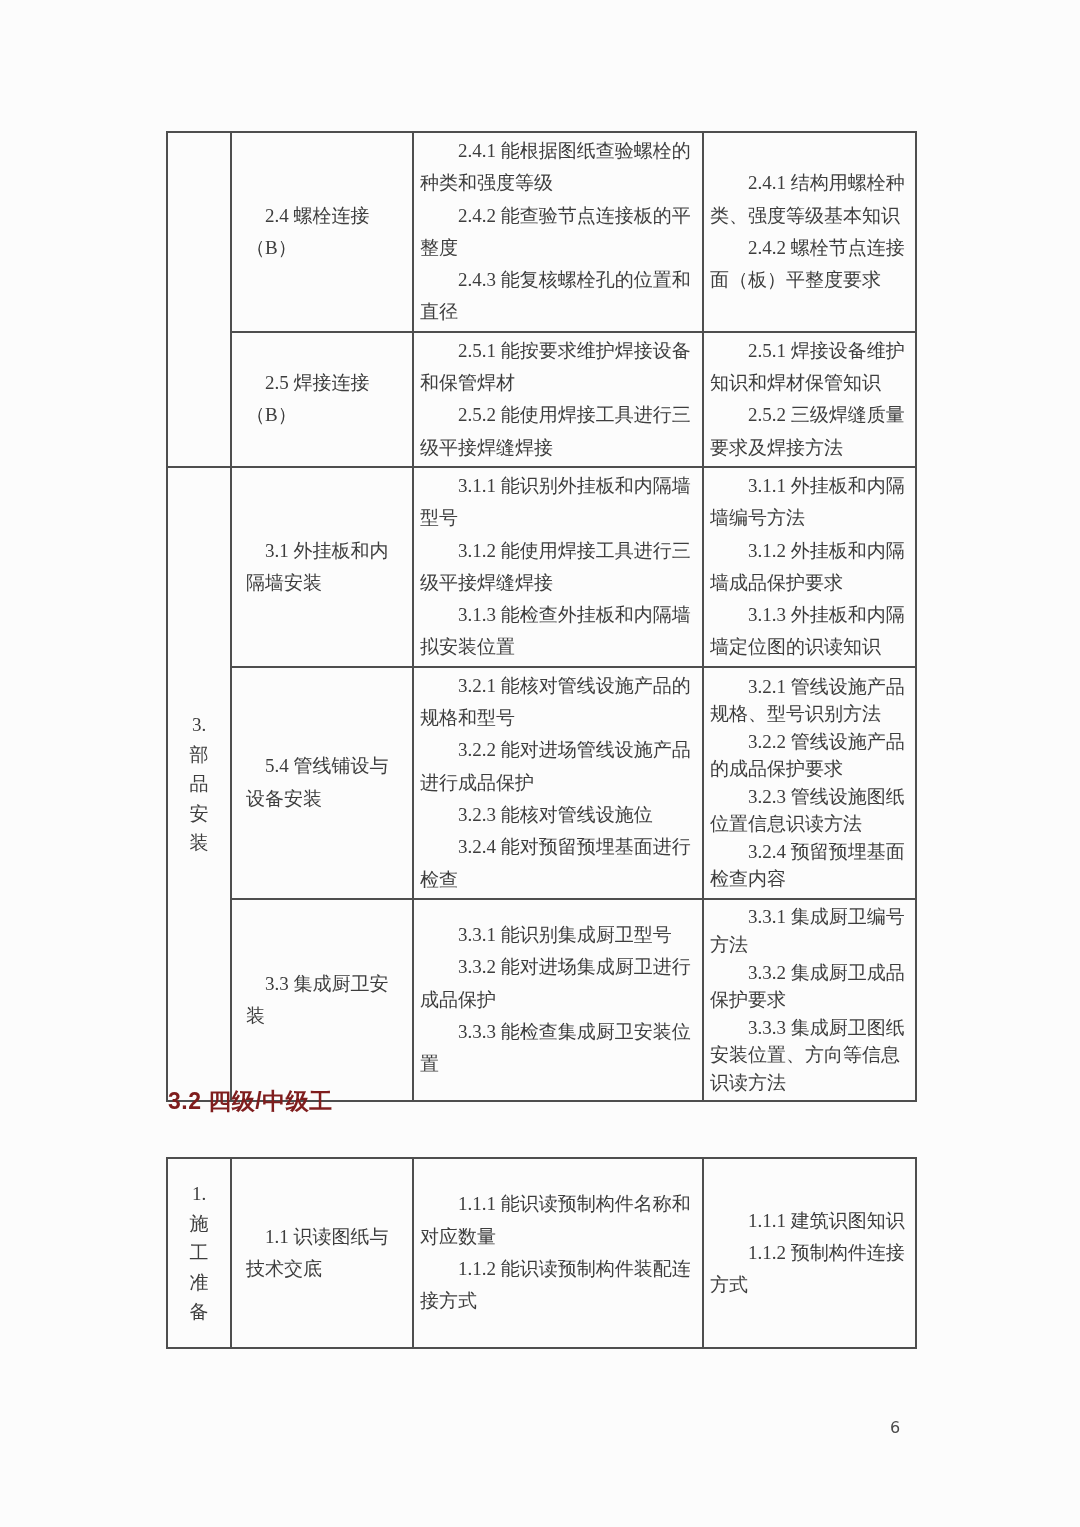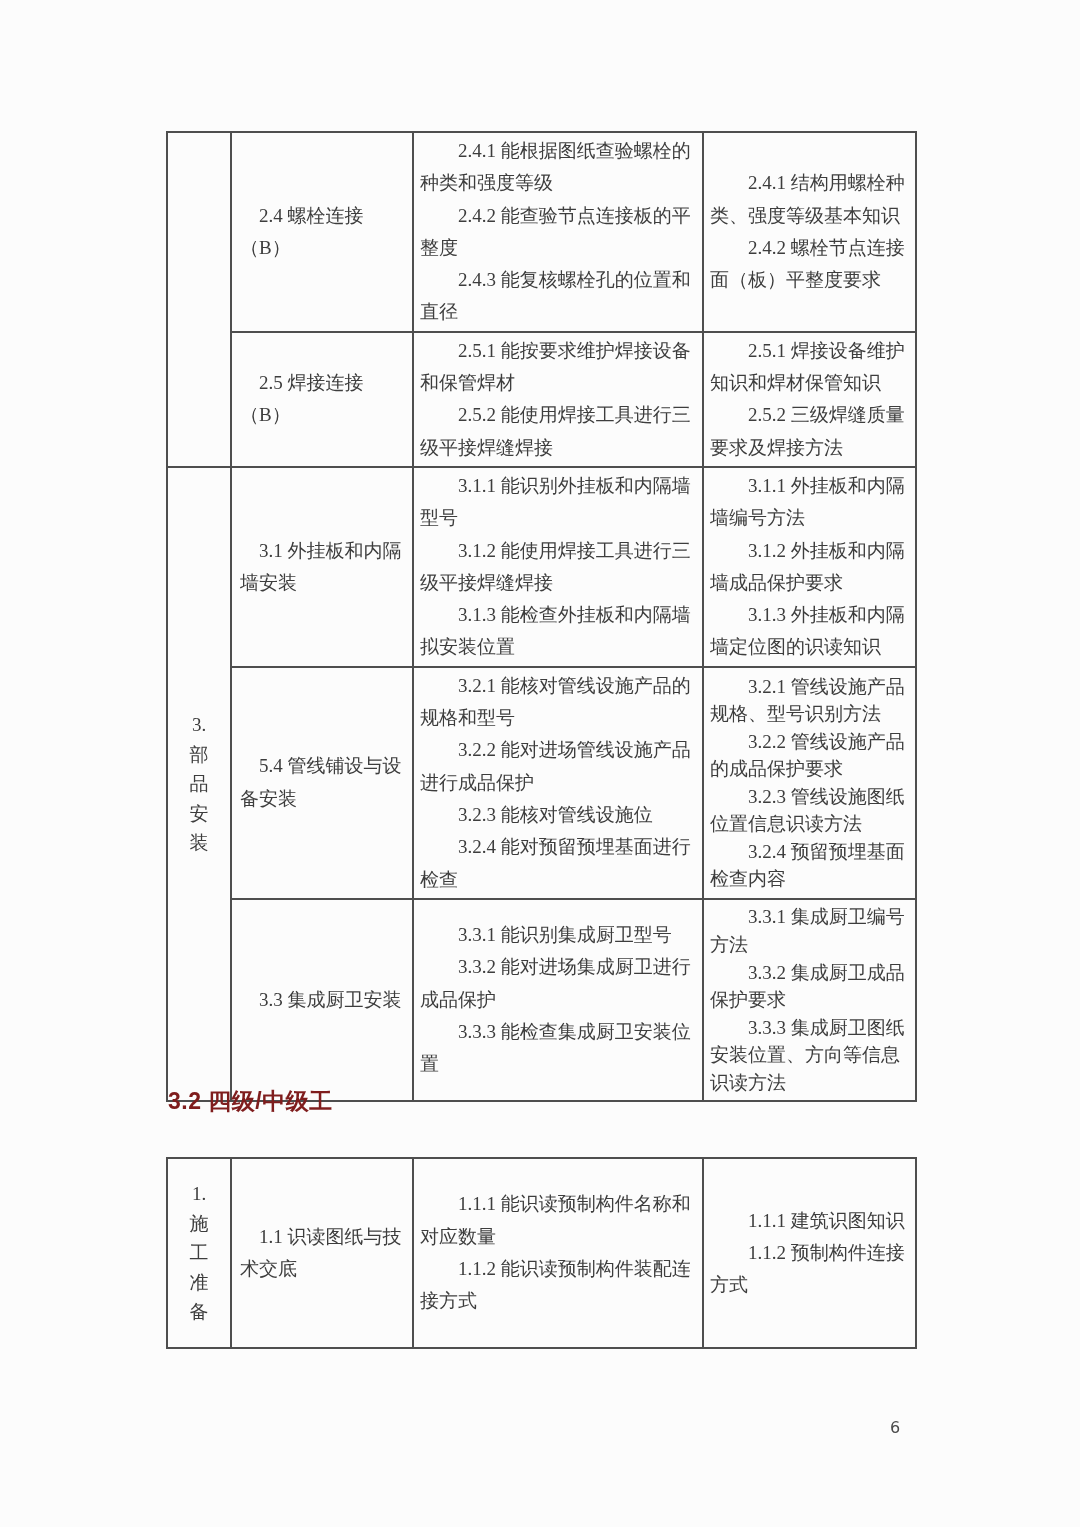--- a/index.html
+++ b/index.html
@@ -36,21 +36,21 @@
     text-align: center;
     line-height: 1.35;
     padding: 2px 4px;
   }
   .std p {
     margin: 0;
     text-indent: 2em;
     line-height: 1.7;
     text-align: left;
   }
-  td.work { padding: 2px 8px; }
+  td.work { padding: 2px 14px; }
   td.work p { text-indent: 1em; }
   td.tight p { line-height: 1.45; }
   td.fn {
     text-align: center;
     white-space: pre-line;
     line-height: 1.55;
     padding: 0;
   }
   
   #table1 tr.r1 { height: 174px; }

